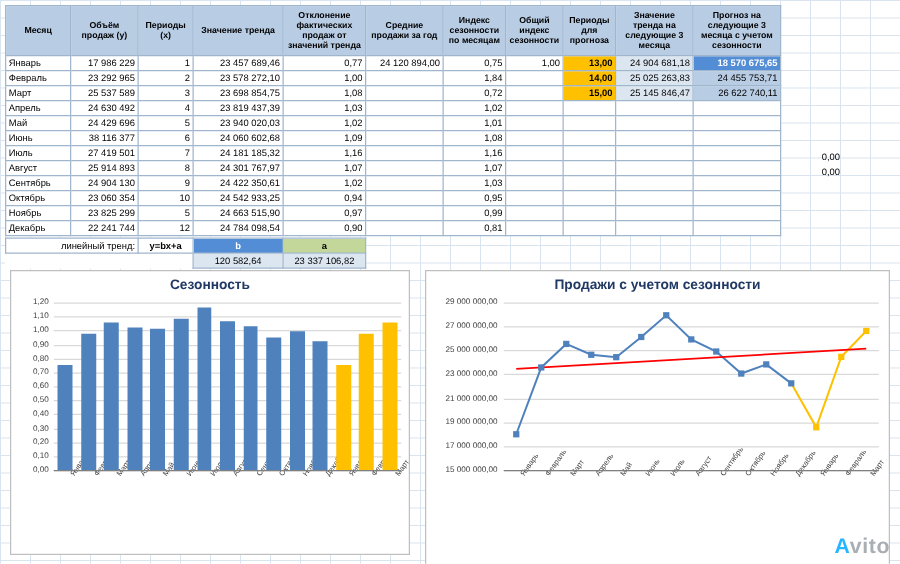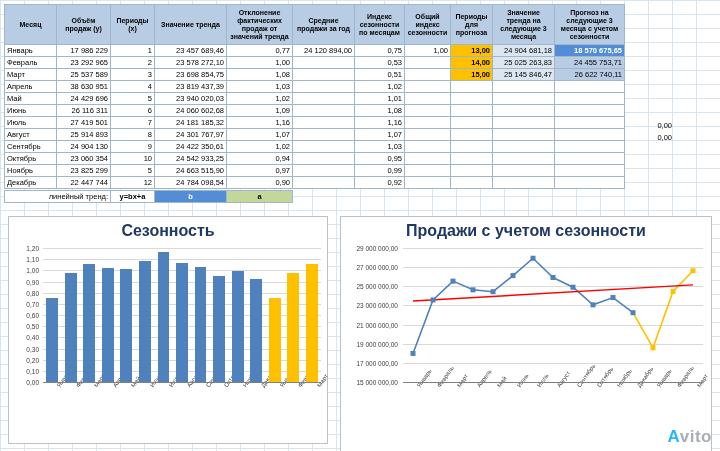--- a/index.html
+++ b/index.html
@@ -64,21 +64,21 @@
 
   
   .chart-box {
     position:absolute; z-index:3;
     background:#fff;
     border:1px solid #c0c0c0;
   }
   #chart1 { left:8px; top:216px; width:320px; height:228px; }
   #chart2 { left:340px; top:216px; width:372px; height:280px; }
   .chart-title {
-    text-align:center; font-weight:bold; font-size:16px; padding-top:5px; color:#1f3864;
+    text-align:center; font-weight:bold; font-size:11px; padding-top:5px; color:#1f3864;
   }
   .plot { position:relative; }
   .gridline { position:absolute; left:0; right:0; border-top:1px solid #d9d9d9; }
   .xlab {
     position:absolute; font-size:6px; color:#404040;
     transform:rotate(-55deg); transform-origin:left top;
     white-space:nowrap;
   }
   .bar { position:absolute; bottom:0; background:#4f81bd; }
   .bar.hl { background:#ffc000; }
@@ -139,42 +139,42 @@
         <td class="blue-light">24 904 681,18</td>
         <td class="blue-fill">18 570 675,65</td>
       </tr>
       <tr>
         <td class="lbl">Февраль</td>
         <td class="num">23 292 965</td>
         <td class="num">2</td>
         <td class="num">23 578 272,10</td>
         <td class="num">1,00</td>
         <td class="num"></td>
-        <td class="num">0,53</td>
+        <td class="num">1,84</td>
         <td class="num"></td>
         <td class="yellow-fill">14,00</td>
         <td class="blue-light">25 025 263,83</td>
         <td class="blue-med">24 455 753,71</td>
       </tr>
       <tr>
         <td class="lbl">Март</td>
         <td class="num">25 537 589</td>
         <td class="num">3</td>
         <td class="num">23 698 854,75</td>
         <td class="num">1,08</td>
         <td class="num"></td>
-        <td class="num">0,51</td>
+        <td class="num">0,72</td>
         <td class="num"></td>
         <td class="yellow-fill">15,00</td>
         <td class="blue-light">25 145 846,47</td>
         <td class="blue-med">26 622 740,11</td>
       </tr>
       <tr>
         <td class="lbl">Апрель</td>
-        <td class="num">38 630 951</td>
+        <td class="num">24 630 492</td>
         <td class="num">4</td>
         <td class="num">23 819 437,39</td>
         <td class="num">1,03</td>
         <td class="num"></td>
         <td class="num">1,02</td>
         <td class="num"></td>
         <td class="num"></td>
         <td class="num"></td>
         <td class="num"></td>
       </tr>
@@ -186,21 +186,21 @@
         <td class="num">1,02</td>
         <td class="num"></td>
         <td class="num">1,01</td>
         <td class="num"></td>
         <td class="num"></td>
         <td class="num"></td>
         <td class="num"></td>
       </tr>
       <tr>
         <td class="lbl">Июнь</td>
-        <td class="num">26 116 311</td>
+        <td class="num">38 116 377</td>
         <td class="num">6</td>
         <td class="num">24 060 602,68</td>
         <td class="num">1,09</td>
         <td class="num"></td>
         <td class="num">1,08</td>
         <td class="num"></td>
         <td class="num"></td>
         <td class="num"></td>
         <td class="num"></td>
       </tr>
@@ -264,26 +264,26 @@
         <td class="num">0,97</td>
         <td class="num"></td>
         <td class="num">0,99</td>
         <td class="num"></td>
         <td class="num"></td>
         <td class="num"></td>
         <td class="num"></td>
       </tr>
       <tr>
         <td class="lbl">Декабрь</td>
-        <td class="num">22 447 744</td>
+        <td class="num">22 241 744</td>
         <td class="num">12</td>
         <td class="num">24 784 098,54</td>
         <td class="num">0,90</td>
         <td class="num"></td>
-        <td class="num">0,92</td>
+        <td class="num">0,81</td>
         <td class="num"></td>
         <td class="num"></td>
         <td class="num"></td>
         <td class="num"></td>
       </tr>
     </tbody>
 </table>
 
 <table class="main trendrow" style="margin-top:1px">
   <colgroup>
@@ -292,20 +292,27 @@
       <col style="width:44px">
       <col style="width:72px">
       <col style="width:66px">
   </colgroup>
   <tbody>
       <tr>
     <td class="trend-label" colspan="2">линейный тренд:</td>
     <td class="trend-eq">y=bx+a</td>
     <td class="b-head">b</td>
     <td class="a-head">a</td>
+  </tr>
+  <tr>
+    <td style="border:none"></td>
+        <td style="border:none"></td>
+        <td style="border:none"></td>
+    <td class="b-val">120 582,64</td>
+    <td class="a-val">23 337 106,82</td>
   </tr>
 </tbody>
   </table>
 
 <div class="chart-box" id="chart1">
   <div class="chart-title">Сезонность</div>
   <div class="plot" id="plot1" style="position:relative;width:320px;height:200px;">
       <div class="gridline" style="position: absolute; left: 34px; width: 278px; top: 142px;"></div>
       <div style="position: absolute; left: 0px; width: 30px; text-align: right; font-size: 6.5px; color: rgb(64, 64, 64); top: 142px; transform: translateY(-50%);">0,00</div>
       <div class="gridline" style="position: absolute; left: 34px; width: 278px; top: 130.833px;"></div>

